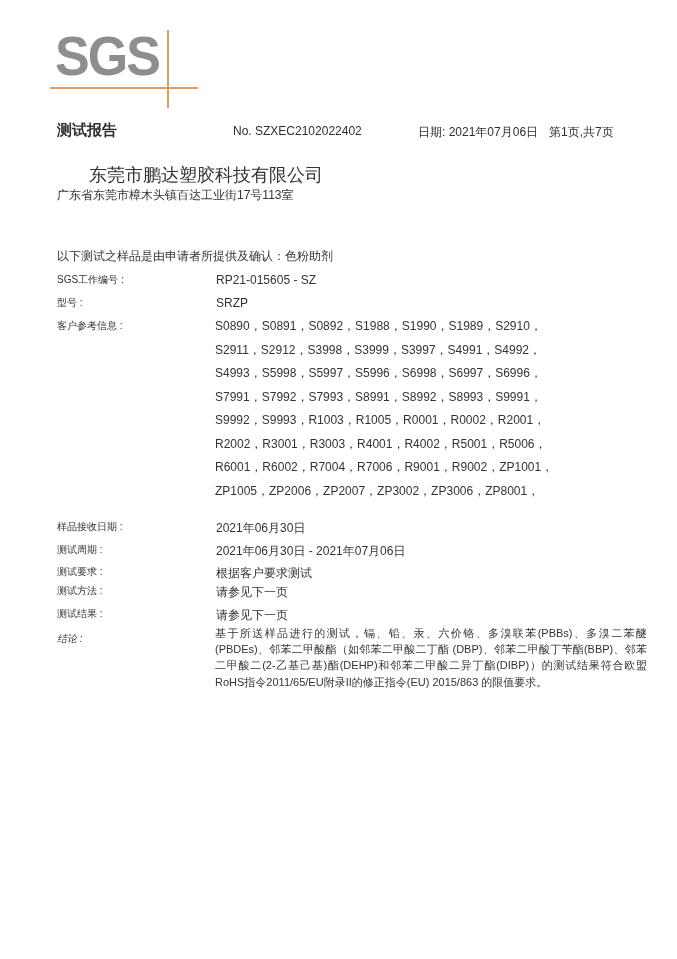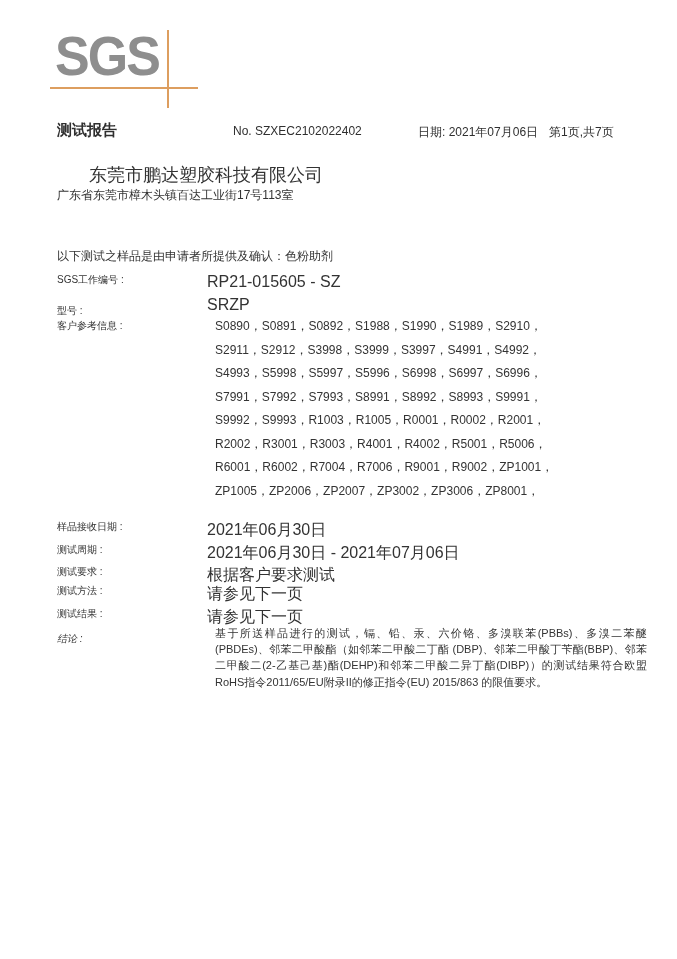--- a/index.html
+++ b/index.html
@@ -28,21 +28,21 @@
   .report-no { position: absolute; left: 233px; top: 124px; font-size: 12px; color: #2f2f2f; }
   .report-date { position: absolute; left: 418px; top: 124px; font-size: 12px; color: #2f2f2f; }
   .report-page { position: absolute; left: 549px; top: 124px; font-size: 12px; color: #2f2f2f; }
 
   .applicant-name { position: absolute; left: 57px; top: 163px; font-size: 18px; margin-left: 32px; }
   .applicant-address { position: absolute; left: 57px; top: 187px; font-size: 12px; }
 
   .sample-note { position: absolute; left: 57px; top: 248px; font-size: 12px; }
 
   .field-label { position: absolute; left: 57px; font-size: 10px; color: #333; }
-  .field-value { position: absolute; left: 207px; font-size: 16px; color: #333; }
+  .field-value { position: absolute; left: 216px; font-size: 12px; color: #333; }
 
   .ref-lines { position: absolute; left: 215px; top: 315px; font-size: 12px; }
   .ref-lines div { height: 23.5px; line-height: 23.5px; }
 
   .conclusion-text {
     position: absolute; left: 215px; top: 625px; width: 432px;
     font-size: 11px; line-height: 16.2px; color: #333; text-align: justify;
   }
 
   
@@ -80,21 +80,21 @@
   <div class="report-page">第1页,共7页</div>
 
   <div class="applicant-name">东莞市鹏达塑胶科技有限公司</div>
   <div class="applicant-address">广东省东莞市樟木头镇百达工业街17号113室</div>
 
   <div class="sample-note">以下测试之样品是由申请者所提供及确认：色粉助剂</div>
 
   <div class="field-label" style="top:273px;">SGS工作编号 :</div>
   <div class="field-value" style="top:273px;">RP21-015605 - SZ</div>
 
-  <div class="field-label" style="top:304px;">型号 :</div>
+  <div class="field-label" style="top:296px;">型号 :</div>
   <div class="field-value" style="top:296px;">SRZP</div>
 
   <div class="field-label" style="top:319px;">客户参考信息 :</div>
   <div class="ref-lines">
     <div>S0890，S0891，S0892，S1988，S1990，S1989，S2910，</div>
     <div>S2911，S2912，S3998，S3999，S3997，S4991，S4992，</div>
     <div>S4993，S5998，S5997，S5996，S6998，S6997，S6996，</div>
     <div>S7991，S7992，S7993，S8991，S8992，S8993，S9991，</div>
     <div>S9992，S9993，R1003，R1005，R0001，R0002，R2001，</div>
     <div>R2002，R3001，R3003，R4001，R4002，R5001，R5006，</div>

